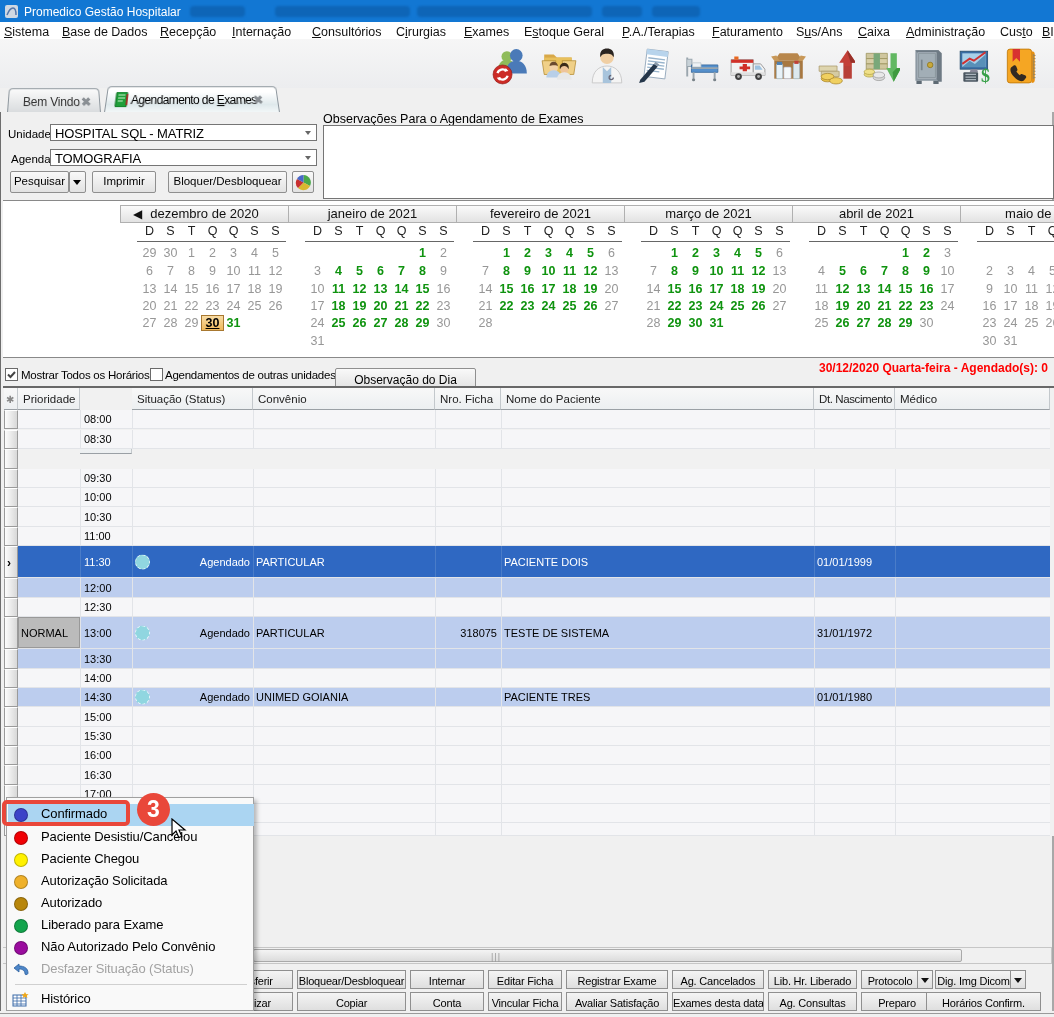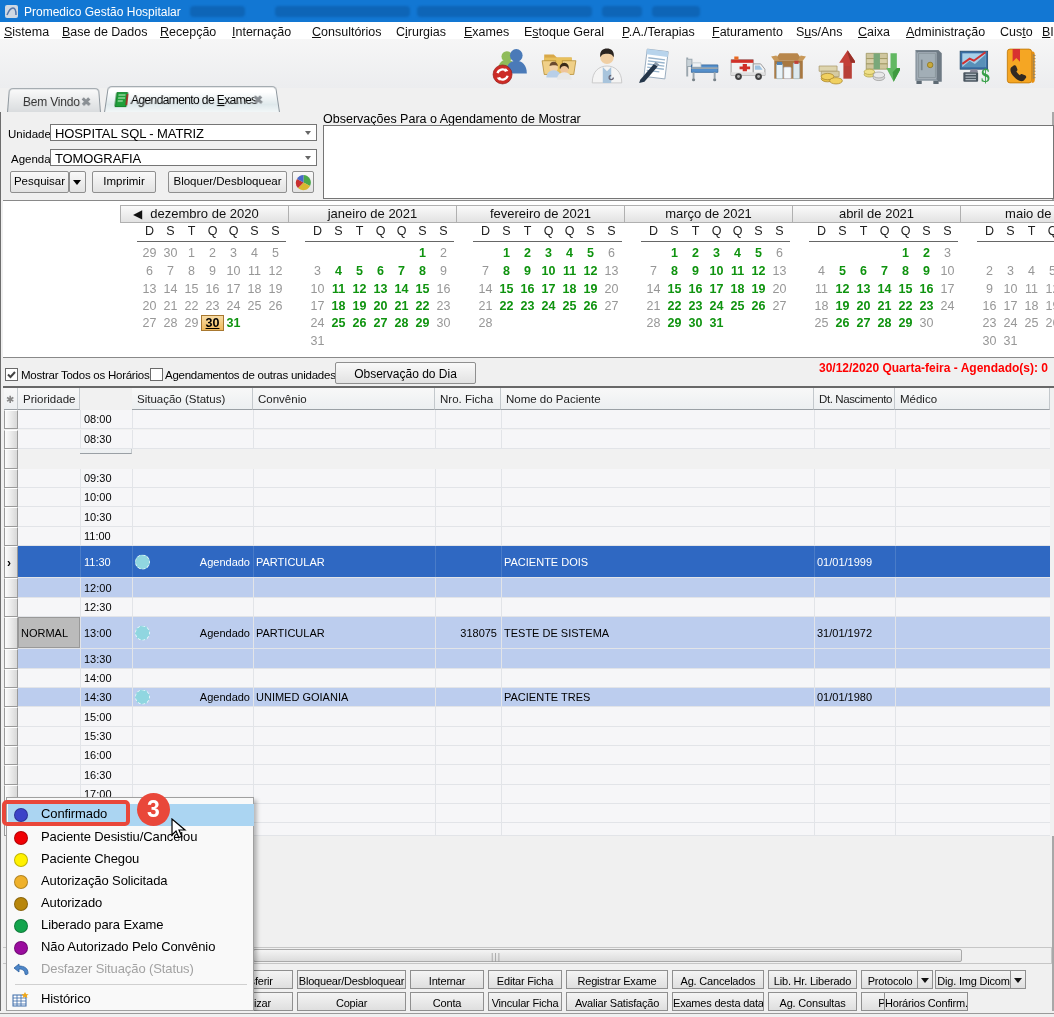--- a/index.html
+++ b/index.html
@@ -249,21 +249,21 @@
 <div class="btn" style="left:168px;top:171px;width:119px;height:22px;padding-top:3px;">Bloquer/Desbloquear</div>
 <div class="btn" style="left:292px;top:171px;width:22px;height:22px;">
     <svg style="position:absolute;left:2px;top:2px;" width="17" height="17" viewBox="0 0 17 17">
       <circle cx="8.5" cy="8.5" r="7.5" fill="#e8e8e8"></circle>
       <path d="M8.5 8.5L8.5 1A7.5 7.5 0 0 1 15 12z" fill="#4aa84a"></path>
       <path d="M8.5 8.5L15 12A7.5 7.5 0 0 1 3 14z" fill="#d8b830"></path>
       <path d="M8.5 8.5L3 14A7.5 7.5 0 0 1 2 5z" fill="#c83030"></path>
       <path d="M8.5 8.5L2 5A7.5 7.5 0 0 1 8.5 1z" fill="#4868c8"></path>
     </svg>
   </div>
-<div class="lbl12" style="left:323px;top:112px;font-size:12.5px;">Observações Para o Agendamento de Mostrar</div>
+<div class="lbl12" style="left:323px;top:112px;font-size:12.5px;">Observações Para o Agendamento de Exames</div>
 <div class="obsbox" style="left:323px;top:125px;width:731px;height:74px;"></div>
 
 <div id="calpanel" class="abs">
     <div class="mhead" style="left:118px;width:169px;"><span style="position:absolute;left:12px;top:1px;font-size:12px;">◀</span>dezembro de 2020</div>
     <div class="wd" style="left:137px;">D</div>
     <div class="wd" style="left:158px;">S</div>
     <div class="wd" style="left:179px;">T</div>
     <div class="wd" style="left:200px;">Q</div>
     <div class="wd" style="left:221px;">Q</div>
     <div class="wd" style="left:242px;">S</div>
@@ -484,21 +484,21 @@
     <div class="day dg" style="left:998px;top:133px;">31</div>
   </div>
 
 <div id="cbstrip" class="abs">
   <div class="cbox" style="left:5px;top:10px;position:absolute;"><svg width="11" height="11" viewBox="0 0 11 11">
         <path d="M2 5.5l2.5 2.5L9 3" stroke="#444" stroke-width="2" fill="none"></path>
       </svg></div>
   <div class="lbl12" style="left:21px;top:11px;font-size:11.5px;letter-spacing:-0.25px;">Mostrar Todos os Horários</div>
   <div class="cbox" style="left:150px;top:10px;position:absolute;"></div>
   <div class="lbl12" style="left:165px;top:11px;font-size:11.5px;letter-spacing:-0.25px;">Agendamentos de outras unidades</div>
-  <div class="btn" style="left:335px;top:4px;width:141px;height:22px;padding-top:4px;font-size:12px;">Observação do Dia</div>
+  <div class="btn" style="left:335px;top:10px;width:141px;height:22px;padding-top:4px;font-size:12px;">Observação do Dia</div>
   <div class="redtxt" style="left:819px;top:3px;">30/12/2020 Quarta-feira - Agendado(s): 0</div>
 </div>
 
 <div id="grid" class="abs">
     <div class="hcell" style="left:4px;width:14px;">
       <span style="position:absolute;left:2px;top:6px;color:#888;font-size:10px;">✱</span>
     </div>
     <div class="hcell" style="left:18px;width:62px;">Prioridade</div>
     <div class="hcell" style="left:80px;width:52px;margin-top:44px;">Hora <span style="color:#7d7da8;font-size:11px;">▲</span></div>
     <div class="hcell" style="left:132px;width:121px;">Situação (Status)</div>
@@ -772,21 +772,21 @@
     <div class="sarr"></div>
   </div>
 <div class="bbtn" style="left:208px;top:992px;width:85px;">Atualizar</div>
 <div class="bbtn" style="left:297px;top:992px;width:109px;">Copiar</div>
 <div class="bbtn" style="left:410px;top:992px;width:74px;">Conta</div>
 <div class="bbtn" style="left:488px;top:992px;width:74px;">Vincular Ficha</div>
 <div class="bbtn" style="left:566px;top:992px;width:102px;">Avaliar Satisfação</div>
 <div class="bbtn" style="left:672px;top:992px;width:92px;">Exames desta data</div>
 <div class="bbtn" style="left:768px;top:992px;width:89px;">Ag. Consultas</div>
 <div class="bbtn" style="left:861px;top:992px;width:72px;">Preparo</div>
-<div class="bbtn" style="left:884px;top:992px;width:84px;">Horários Confirm.</div>
+<div class="bbtn" style="left:926px;top:992px;width:115px;">Horários Confirm.</div>
 
 <div id="cmenu" class="abs">
     <div class="mi mhl" style="top:6px;">
       <span class="mc" style="background:#3c43c8;border:1px solid rgba(0,0,0,0.25);"></span>
       <span class="mt">Confirmado</span>
     </div>
     <div class="mi" style="top:29px;">
       <span class="mc" style="background:#f00005;border:1px solid rgba(0,0,0,0.25);"></span>
       <span class="mt">Paciente Desistiu/Cancelou</span>
     </div>

